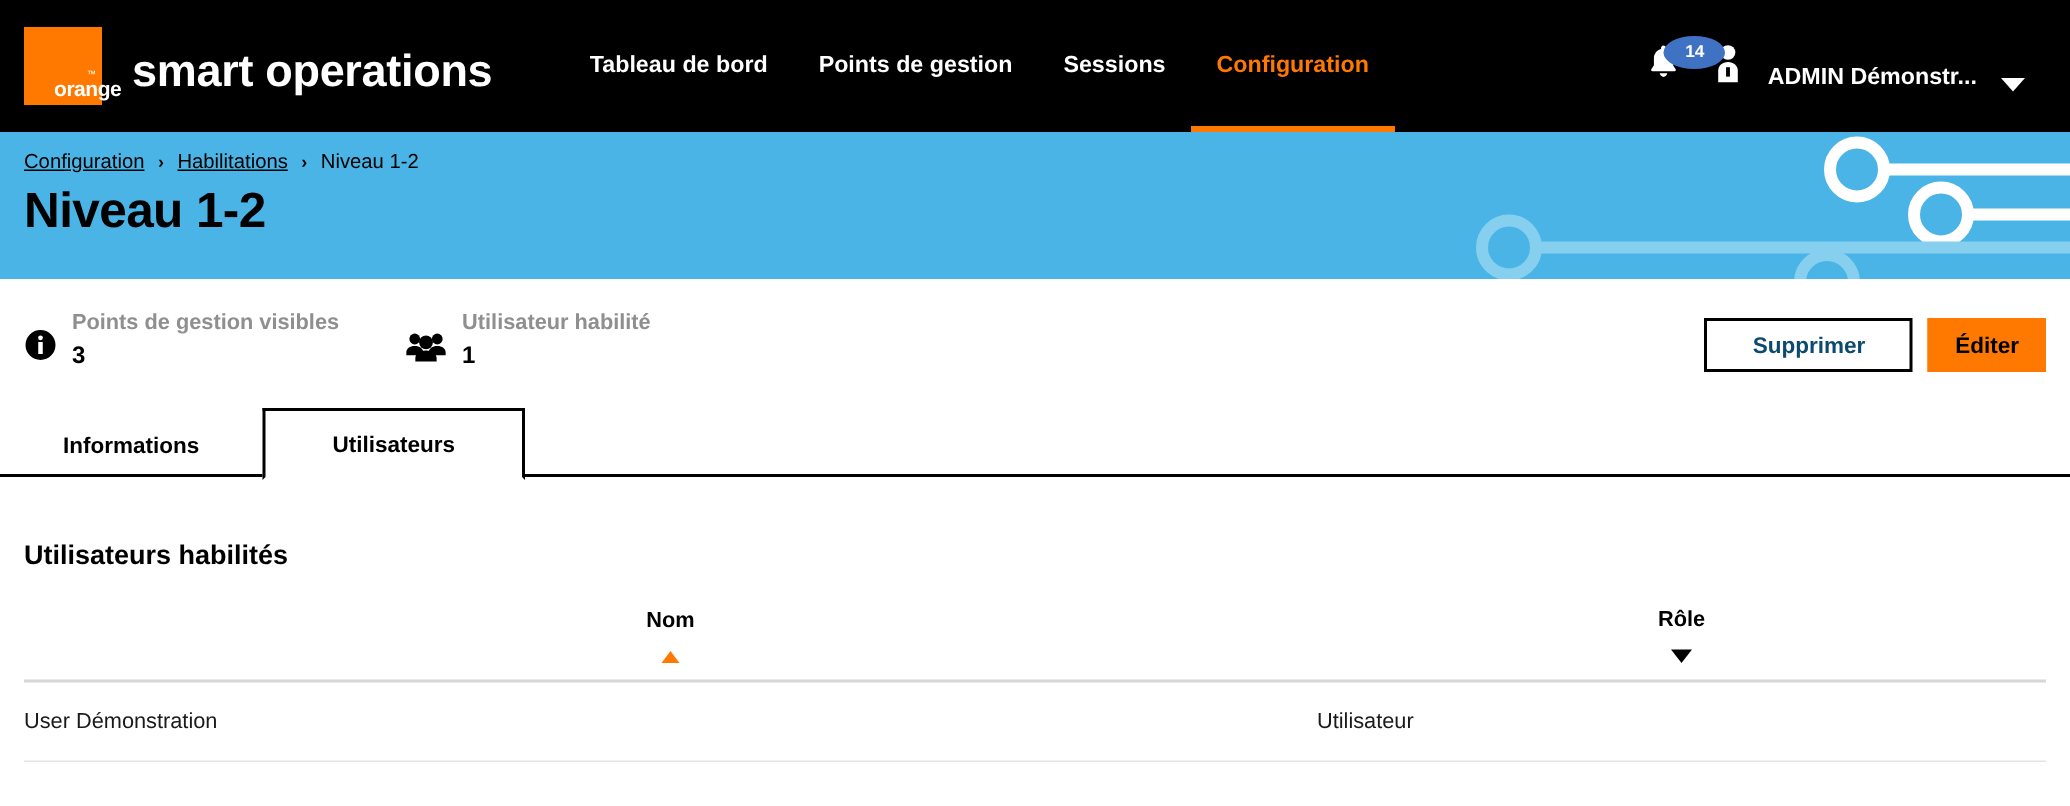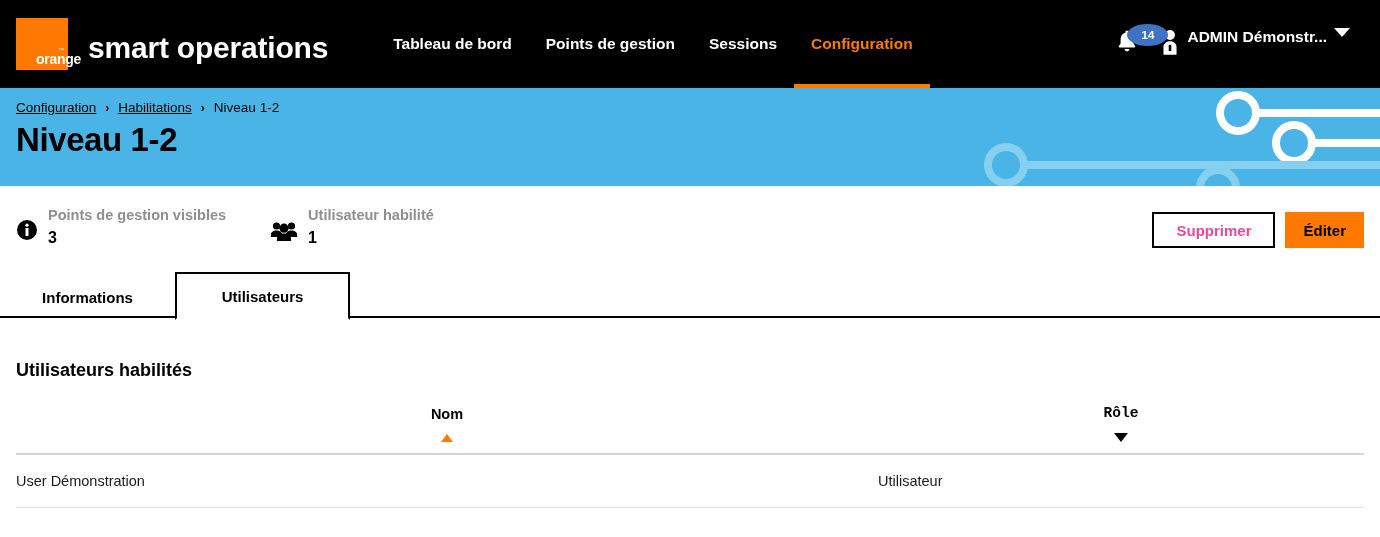--- a/index.html
+++ b/index.html
@@ -115,22 +115,22 @@
     color: #ffffff;
     font-size: 11.5px;
     font-weight: 700;
     display: flex;
     align-items: center;
     justify-content: center;
     padding: 0 14px;
   }
   .user-chip {
     display: flex;
-    align-items: flex-start;
-    gap: 5px;
+    align-items: flex-end;
+    gap: 14px;
     cursor: pointer;
     text-decoration: underline;
   }
   .user-name {
     color: #ffffff;
     font-size: 15.5px;
     font-weight: 700;
     white-space: nowrap;
   }
   .caret-down {
@@ -222,27 +222,27 @@
     margin-left: auto;
     display: flex;
     align-items: center;
     gap: 10px;
     margin-top: 6px;
   }
   .btn {
     font-family: "Liberation Sans", sans-serif;
     font-size: 15px;
     font-weight: 700;
-    padding: 0 22px;
+    padding: 0 30px;
     height: 36px;
     line-height: 34px;
     cursor: pointer;
     border: 2px solid #000000;
     background: #ffffff;
-    color: #ec4899;
+    color: #0c4a6e;
     white-space: nowrap;
   }
   .btn-primary {
     background: #FF7900;
     border-color: #FF7900;
     color: #000000;
     padding: 0 16px;
   }
 
   
@@ -325,21 +325,21 @@
     cursor: pointer;
   }
   .sort-desc {
     width: 0; height: 0;
     border-left: 7px solid transparent;
     border-right: 7px solid transparent;
     border-top: 9px solid #000000;
     cursor: pointer;
   }
   .col-nom { width: 862px; }
-  .col-role { width: auto; font-family: Liberation Mono, monospace; }
+  .col-role { width: auto; }
 </style>
 </head>
 <body>
 
 <div class="topbar">
 
   <div class="brand-logo">
     <span class="logo-word">orange</span>
     <span class="logo-tm">™</span>
   </div>

